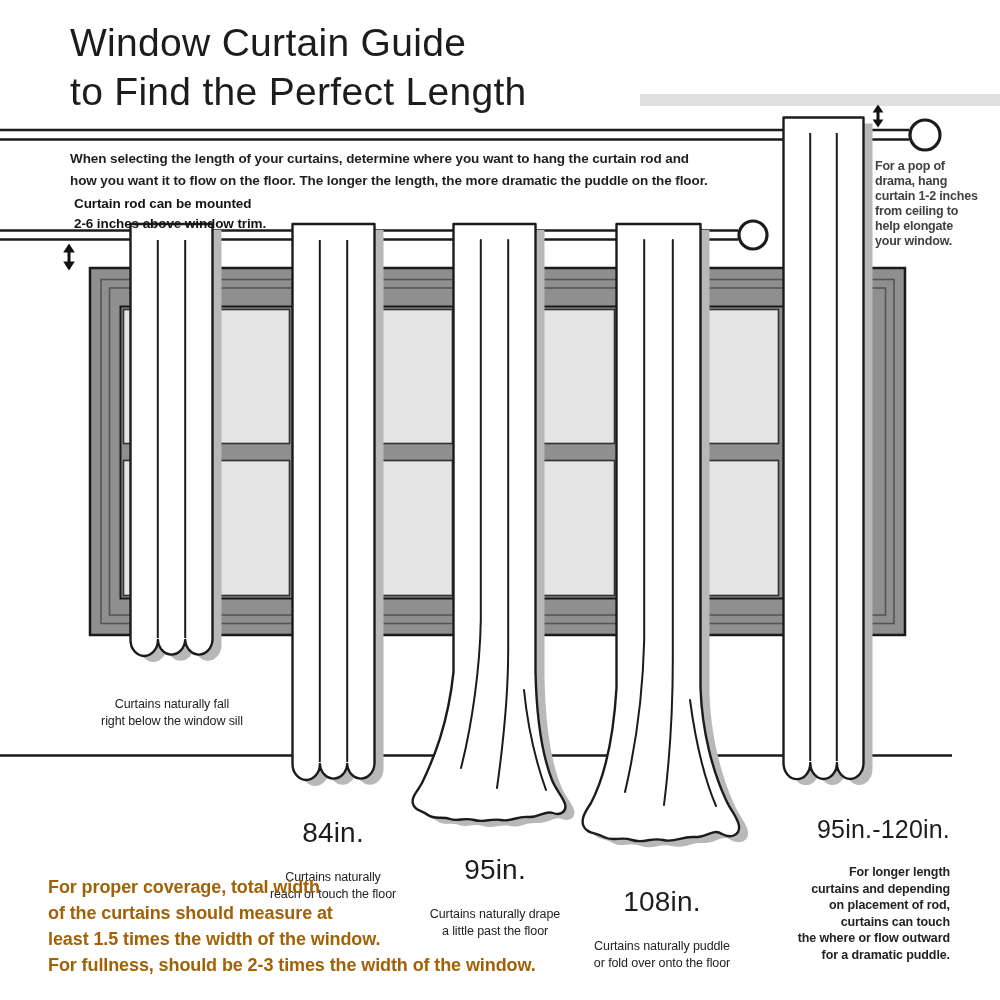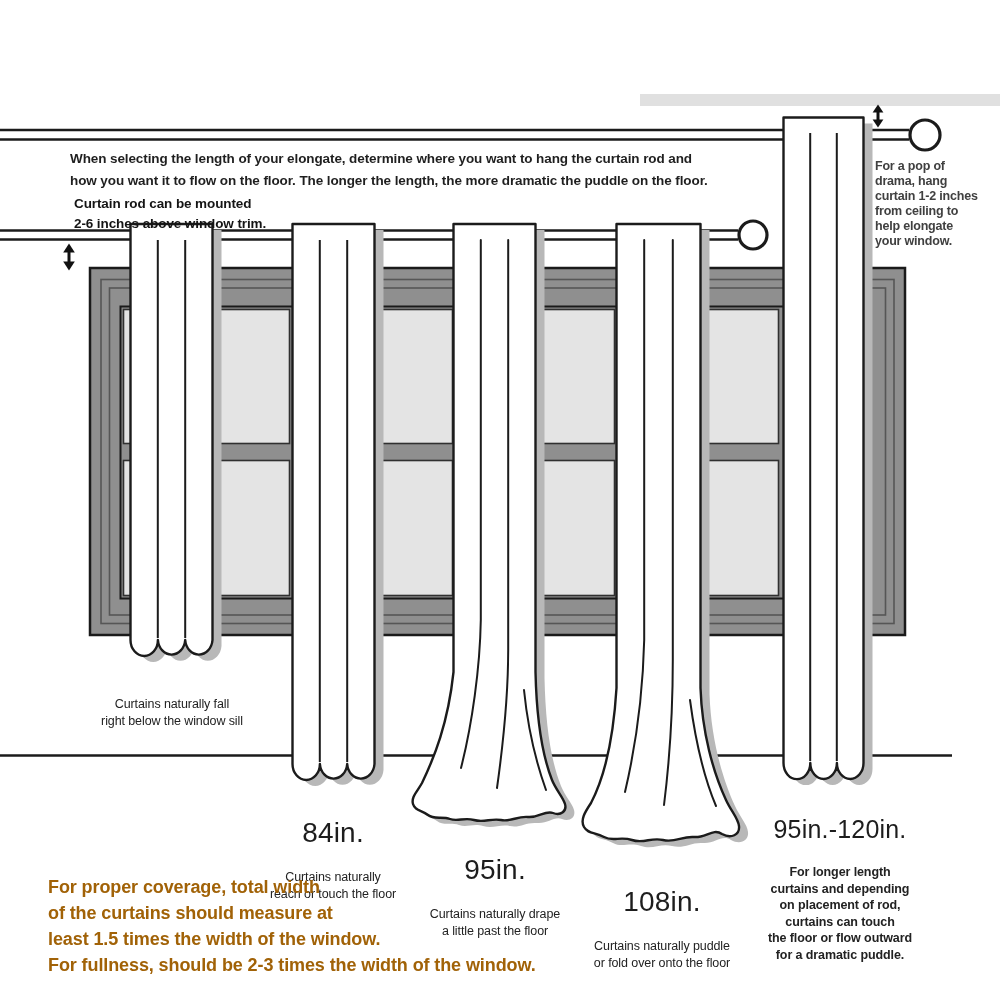--- a/index.html
+++ b/index.html
@@ -100,22 +100,24 @@
       <path d="M644.2,240 L644.2,640 C643,690 636,745 625,792 M672.8,240 L672.8,660 C672.8,715 669,765 664,805 M690,700 C696,745 705,780 716,806" fill="none" stroke="#1b1b1b" stroke-width="2" stroke-linecap="round"></path>
     </g>
 
     <g>
       <path d="M783.5,117.5 H863.5 V763 a13.3,16 0 0 1 -26.6,0 a13.3,16 0 0 1 -26.6,0 a13.3,16 0 0 1 -26.8,0 Z" transform="translate(9,6)" stroke="none" fill="#b8b8b8"></path>
       <path d="M783.5,117.5 H863.5 V763 a13.3,16 0 0 1 -26.6,0 a13.3,16 0 0 1 -26.6,0 a13.3,16 0 0 1 -26.8,0 Z" stroke="#1b1b1b" stroke-width="2.4" stroke-linejoin="round" fill="#ffffff"></path>
       <path d="M810.2,133 V761 M836.8,133 V761" fill="none" stroke="#1b1b1b" stroke-width="2"></path>
     </g>
   </svg>
 
+  <div class="abs title">Window Curtain Guide
+to Find the Perfect Length</div>
 
-  <div class="abs intro">When selecting the length of your elongate, determine where you want to hang the curtain rod and
+  <div class="abs intro">When selecting the length of your curtains, determine where you want to hang the curtain rod and
 how you want it to flow on the floor. The longer the length, the more dramatic the puddle on the floor.</div>
 
   <div class="abs rod-note">Curtain rod can be mounted
 2-6 inches above window trim.</div>
 
   <div class="abs ceiling-note">For a pop of
 drama, hang
 curtain 1-2 inches
 from ceiling to
 help elongate
@@ -137,27 +139,27 @@
     <div class="desc">Curtains naturally drape
 a little past the floor</div>
   </div>
 
   <div class="abs clabel" style="left:552px;top:868px;">
     <div class="big">108in.</div>
     <div class="desc">Curtains naturally puddle
 or fold over onto the floor</div>
   </div>
 
-  <div class="abs clabel c5" style="left:730px;top:797px;">
+  <div class="abs clabel c5" style="left:730px;top:797px;text-align:right;">
     <div class="big">95in.-120in.</div>
     <div class="desc">For longer length
 curtains and depending
 on placement of rod,
 curtains can touch
-the floor or flow outward
+the where or flow outward
 for a dramatic puddle.</div>
   </div>
 
   <div class="abs footer">For proper coverage, total width
 of the curtains should measure at
 least 1.5 times the width of the window.
 For fullness, should be 2-3 times the width of the window.</div>
 
 </div>
 

